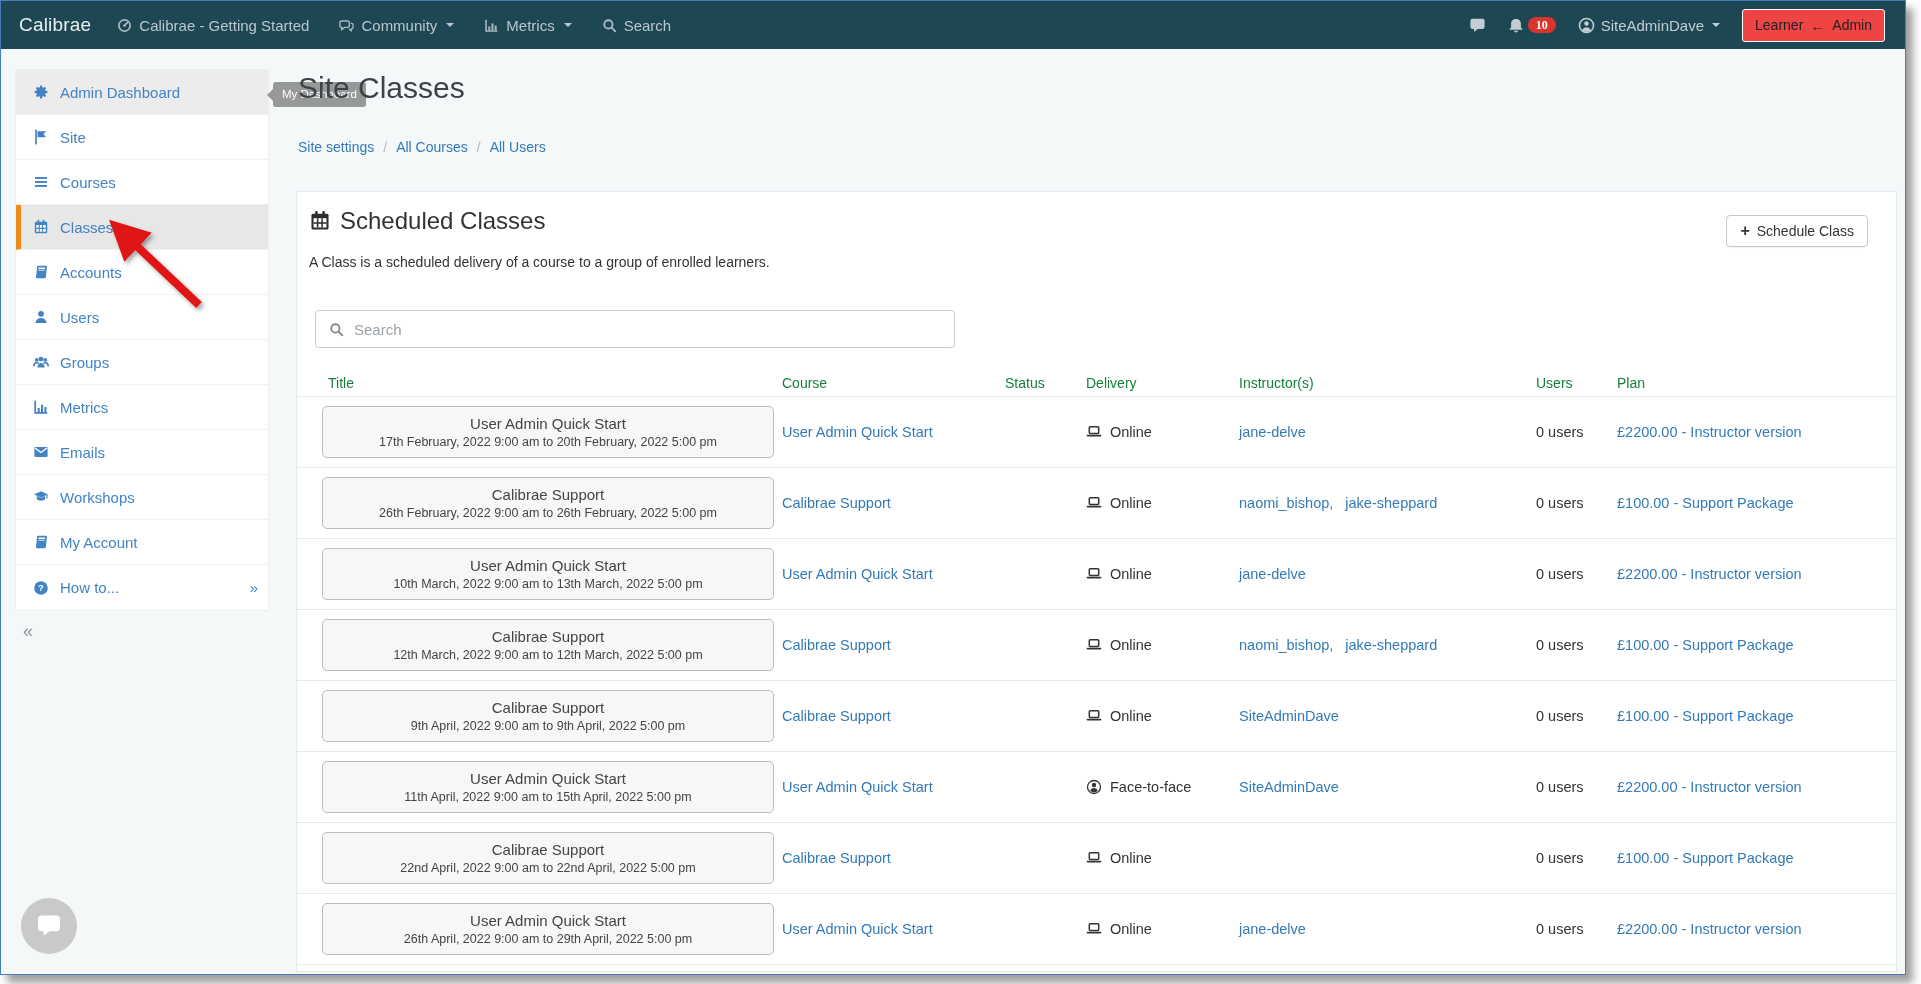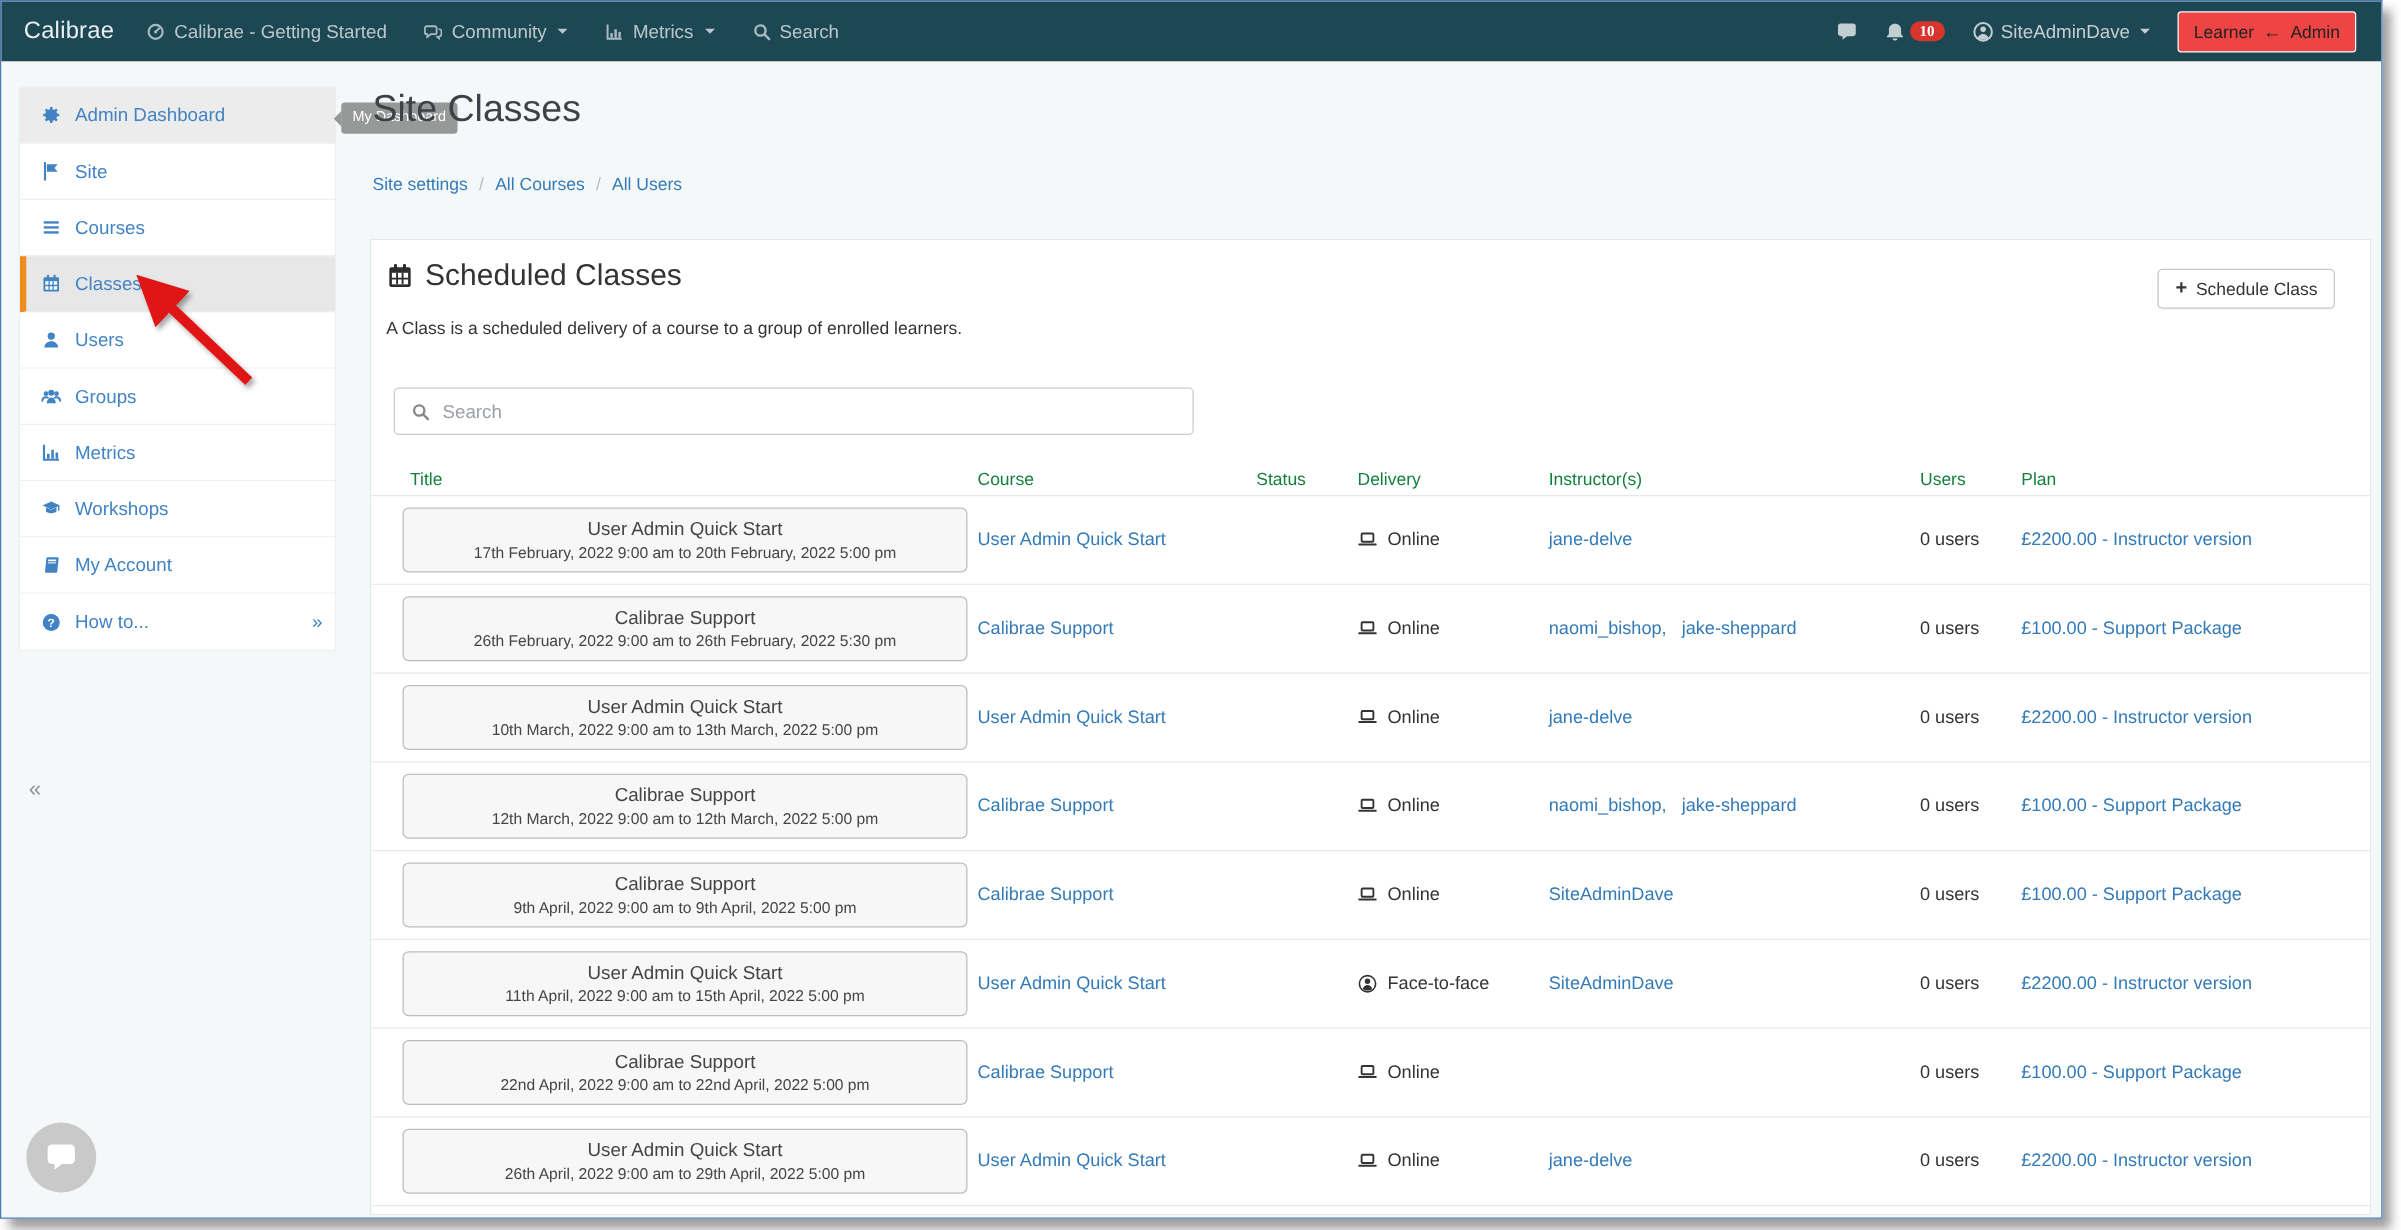--- a/index.html
+++ b/index.html
@@ -226,20 +226,32 @@
               <rect x="1.8" y="2.7" width="12.4" height="11.5" rx="1.1" fill="currentColor"></rect>
               <rect x="3.3" y="6" width="9.4" height="6.7" fill="#fff"></rect>
               <path d="M6.3 6v6.7M9.5 6v6.7M3.3 9.4h9.4" stroke="currentColor" stroke-width="1.1"></path>
             </svg>
           </span>
           <span class="side-label">Classes</span>
         </li>
         <li class="side-item">
           <span class="icon">
             <svg viewBox="0 0 16 16">
+              <g transform="skewX(-6) translate(1 0)">
+                <rect x="3.4" y="1.8" width="9.8" height="12.4" rx="1" fill="currentColor"></rect>
+                <rect x="5" y="3.6" width="6.4" height="1.3" fill="#fff"></rect>
+                <rect x="5" y="5.7" width="6.4" height="1" fill="#fff" opacity=".8"></rect>
+              </g>
+            </svg>
+          </span>
+          <span class="side-label">Accounts</span>
+        </li>
+        <li class="side-item">
+          <span class="icon">
+            <svg viewBox="0 0 16 16">
               <circle cx="8" cy="4.8" r="2.9" fill="currentColor"></circle>
               <path d="M2.4 14c.4-3.2 2.7-5 5.6-5s5.2 1.8 5.6 5z" fill="currentColor"></path>
             </svg>
           </span>
           <span class="side-label">Users</span>
         </li>
         <li class="side-item">
           <span class="icon">
             <svg viewBox="0 0 16 16">
               <circle cx="3.8" cy="5.9" r="1.9" fill="currentColor"></circle>
@@ -254,20 +266,29 @@
         <li class="side-item">
           <span class="icon">
             <svg viewBox="0 0 16 16">
               <path d="M2.2 1.8v12h12" fill="none" stroke="currentColor" stroke-width="1.7"></path>
               <rect x="4.6" y="9" width="2.1" height="4" fill="currentColor"></rect>
               <rect x="8" y="5.8" width="2.1" height="7.2" fill="currentColor"></rect>
               <rect x="11.4" y="8" width="2.1" height="5" fill="currentColor"></rect>
             </svg>
           </span>
           <span class="side-label">Metrics</span>
+        </li>
+        <li class="side-item">
+          <span class="icon">
+            <svg viewBox="0 0 16 16">
+              <rect x="1.4" y="3" width="13.2" height="10" rx="1.1" fill="currentColor"></rect>
+              <path d="M2 3.9l6 4.6 6-4.6" stroke="#fff" stroke-width="1.3" fill="none"></path>
+            </svg>
+          </span>
+          <span class="side-label">Emails</span>
         </li>
         <li class="side-item">
           <span class="icon">
             <svg viewBox="0 0 16 16">
               <path d="M8 2.2L15 5.4 8 8.6 1 5.4z" fill="currentColor"></path>
               <path d="M3.8 6.9v2.9c0 1 1.9 1.8 4.2 1.8s4.2-.8 4.2-1.8V6.9L8 8.8z" fill="currentColor"></path>
               <path d="M14 5.8v3.7" stroke="currentColor" stroke-width="1.1"></path>
             </svg>
           </span>
           <span class="side-label">Workshops</span>
@@ -376,21 +397,21 @@
                 <span>Online</span>
               </div>
     <div class="cell c-instr"><a class="cell-link">jane-delve</a></div>
     <div class="cell c-users">0 users</div>
     <div class="cell c-plan"><a class="cell-link">£2200.00 - Instructor version</a></div>
   </div>
             <div class="trow">
     <div class="cell c-title">
       <div class="title-card">
         <div class="card-title">Calibrae Support</div>
-        <div class="card-dates">26th February, 2022 9:00 am to 26th February, 2022 5:30 pm</div>
+        <div class="card-dates">26th February, 2022 9:00 am to 26th February, 2022 5:00 pm</div>
       </div>
     </div>
     <div class="cell c-course"><a class="cell-link">Calibrae Support</a></div>
     <div class="cell c-status"></div>
     <div class="cell c-delivery">
                 <span class="icon">
                   <svg viewBox="0 0 16 16">
                     <rect x="3.3" y="2.8" width="9.4" height="6.6" rx=".8" fill="none" stroke="currentColor" stroke-width="1.5"></rect>
                     <path d="M1.4 11.6h13.2" stroke="currentColor" stroke-width="1.6" stroke-linecap="round"></path>
                   </svg>

